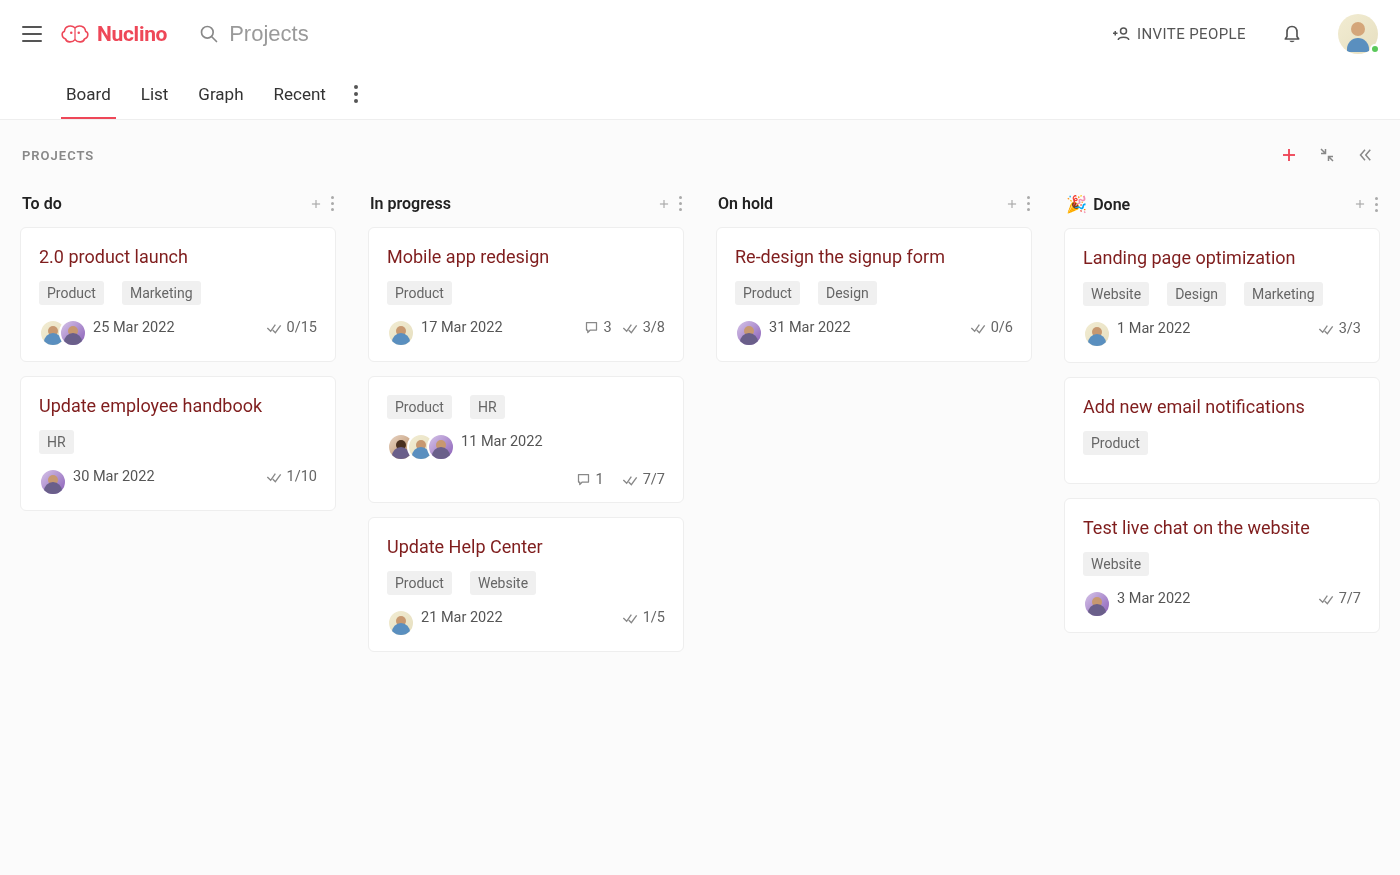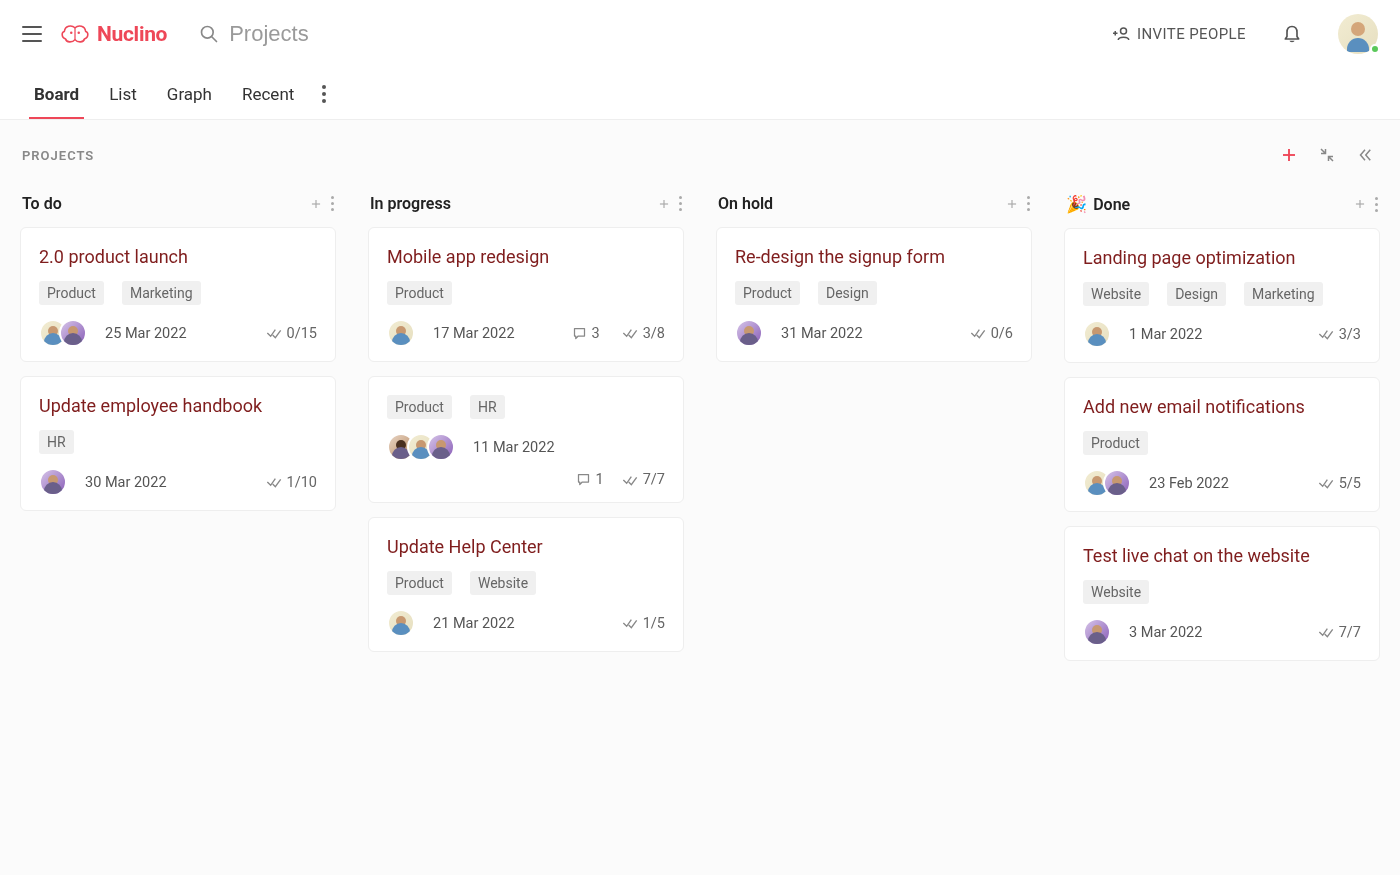--- a/index.html
+++ b/index.html
@@ -35,21 +35,21 @@
   .avatar { width: 40px; height: 40px; border-radius: 50%; background: linear-gradient(135deg,#f2ecd2,#e6dfc0); display:flex;align-items:center;justify-content:center; position:relative; overflow:hidden;}
   .avatar .head { width: 14px; height: 14px; background:#d4a67a; border-radius:50%; position:absolute; top:8px;}
   .avatar .body { width: 22px; height: 14px; background:#5a8fbf; border-radius: 11px 11px 0 0; position:absolute; bottom:2px;}
   .presence { position: absolute; right: -2px; bottom: 0px; width: 10px; height: 10px; background:#5ac85a; border:2px solid #fff; border-radius:50%;}
 
   .tabs {
     height: 52px; background:#fff; border-bottom: 1px solid #eee;
     display:flex; align-items:center; padding: 0 34px; gap: 30px;
   }
   .tab { color:#333; font-size:17px; height:100%; display:flex; align-items:center; cursor:pointer; position:relative;}
-  .tab.active { font-weight:700; }
+  .tab.active { font-weight:400;margin-left:32px; }
   .tab.active::after { content:''; position:absolute; left:-5px; right:-5px; bottom:0; height:2px; background:#ee4758;}
   .tab-more { display:flex; flex-direction:column; gap:3px; cursor:pointer; margin-left:-2px;}
   .tab-more span { width:4px; height:4px; background:#555; border-radius:50%;}
 
   .boardhead {
     display:flex; align-items:center; padding: 22px 22px 8px 22px;
   }
   .breadcrumb { font-size:13px; letter-spacing:1px; color:#888; font-weight:600;}
   .boardhead .spacer { flex:1; }
   .boardhead .iconbtn { width:26px; height:26px; display:flex; align-items:center; justify-content:center; color:#888; cursor:pointer; margin-left:12px;}
@@ -66,21 +66,21 @@
   .vdots span { width:3px; height:3px; background:#aaa; border-radius:50%;}
 
   .card {
     background:#fff; border:1px solid #eee; border-radius:6px;
     padding: 18px 18px 14px 18px; margin: 0 10px 14px 10px;
     cursor:pointer;
   }
   .card-title { font-size:18px; color:#7f1d1d; margin-bottom:14px;}
   .tags { display:flex; gap:18px; flex-wrap:wrap; margin-bottom:14px;}
   .tag { background:#f0f0f0; color:#666; font-size:14px; padding:4px 8px; border-radius:3px;}
-  .meta { display:flex; align-items:center; flex-wrap:wrap; gap:22px;}
+  .meta { display:flex; align-items:flex-start; flex-wrap:wrap; gap:10px;}
   .meta-row2 { display:flex; align-items:center; gap:18px; margin-top:10px; justify-content:flex-end;}
   .avatars { display:flex; }
   .mini { width:28px; height:28px; border-radius:50%; border:2px solid #fff; margin-right:-8px; position:relative; overflow:hidden; flex-shrink:0;}
   .mini.c1 { background: linear-gradient(135deg,#f2ecd2,#e6dfc0);}
   .mini.c2 { background: linear-gradient(135deg,#d6c4e8,#8a5fb8);}
   .mini.c3 { background: linear-gradient(135deg,#e8d4c4,#b88a5f);}
   .mini .h { position:absolute; top:5px; left:50%; transform:translateX(-50%); width:10px; height:10px; border-radius:50%; background:#c79870;}
   .mini .b { position:absolute; bottom:0; left:50%; transform:translateX(-50%); width:18px; height:12px; border-radius:9px 9px 0 0; background:#6a5f8a;}
   .mini.c1 .b { background:#5a8fbf;}
   .mini.c3 .h { background:#4a3020;}
@@ -432,54 +432,33 @@
             </svg>
             <span>3/3</span>
           </div>
         </div>
       </div>
       <div class="card">
         <div class="card-title">Add new email notifications</div>
         <div class="tags">
           <span class="tag">Product</span>
         </div>
-        <div class="meta">
-          <div class="avatars">
-            <div class="mini c1">
-              <div class="h"></div>
-              <div class="b"></div>
-            </div>
+      </div>
+      <div class="card">
+        <div class="card-title">Test live chat on the website</div>
+        <div class="tags">
+          <span class="tag">Website</span>
+        </div>
+        <div class="meta">
+          <div class="avatars">
             <div class="mini c2">
               <div class="h"></div>
               <div class="b"></div>
             </div>
           </div>
-          <span class="date">23 Feb 2022</span>
-          <div class="metaspacer"></div>
-          <div class="stat">
-            <svg width="16" height="14" viewBox="0 0 24 18">
-              <path d="M2 9 L7 14 L14 4" fill="none" stroke="#888" stroke-width="2"></path>
-              <path d="M10 12 L14 16 L22 5" fill="none" stroke="#888" stroke-width="2"></path>
-            </svg>
-            <span>5/5</span>
-          </div>
-        </div>
-      </div>
-      <div class="card">
-        <div class="card-title">Test live chat on the website</div>
-        <div class="tags">
-          <span class="tag">Website</span>
-        </div>
-        <div class="meta">
-          <div class="avatars">
-            <div class="mini c2">
-              <div class="h"></div>
-              <div class="b"></div>
-            </div>
-          </div>
           <span class="date">3 Mar 2022</span>
           <div class="metaspacer"></div>
           <div class="stat">
             <svg width="16" height="14" viewBox="0 0 24 18">
               <path d="M2 9 L7 14 L14 4" fill="none" stroke="#888" stroke-width="2"></path>
               <path d="M10 12 L14 16 L22 5" fill="none" stroke="#888" stroke-width="2"></path>
             </svg>
             <span>7/7</span>
           </div>
         </div>

